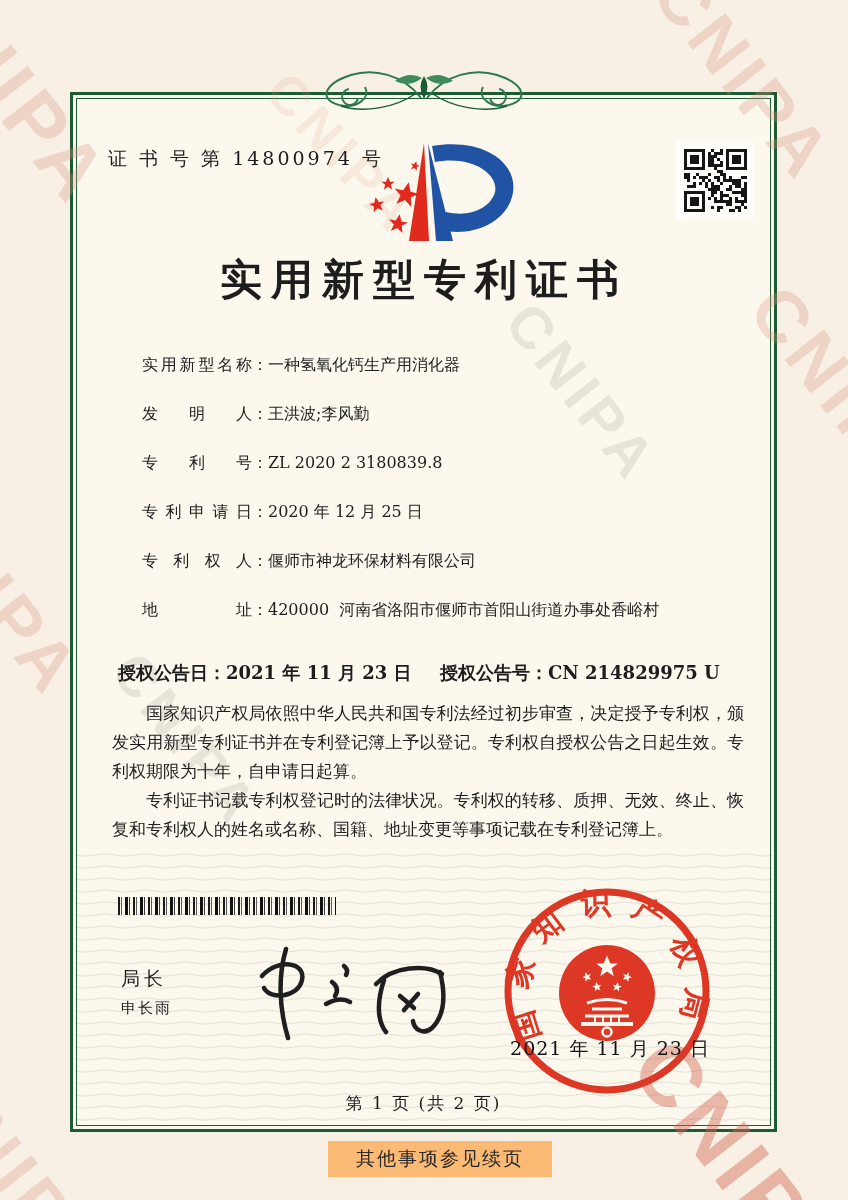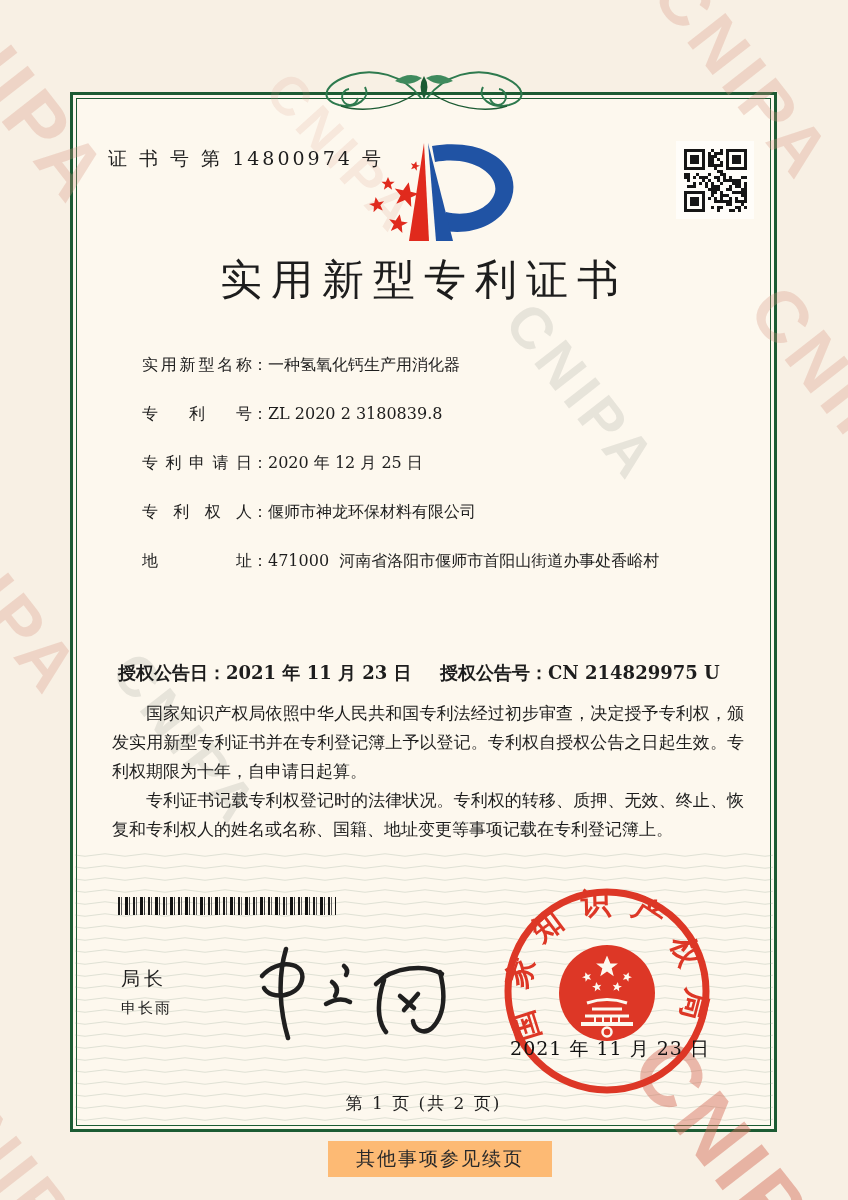--- a/index.html
+++ b/index.html
@@ -11,21 +11,21 @@
   .cert-border-inner{position:absolute;inset:3px;border:1px solid #1c5b33;}
   .wm{position:absolute;font-family:"Liberation Sans",sans-serif;font-weight:bold;
       letter-spacing:6px;transform-origin:left top;pointer-events:none;z-index:3;}
   .wm-pink{color:rgba(214,150,128,0.30);}
   .wm-gray{color:rgba(120,125,118,0.16);}
   .cert-no{position:absolute;left:108px;top:146px;font-size:19px;letter-spacing:3px;z-index:5;}
   .logo{position:absolute;left:352px;top:136px;z-index:4;}
   .qr-box{position:absolute;left:676px;top:141px;width:78px;height:78px;background:#fffdf9;z-index:4;
       display:flex;align-items:center;justify-content:center;}
   .title{position:absolute;left:0;top:252px;width:100%;text-align:center;font-size:42px;
-      font-weight:normal;letter-spacing:9px;z-index:5;}
+      font-weight:bold;letter-spacing:9px;z-index:5;}
   .fields{position:absolute;left:126px;top:354px;width:660px;font-size:16px;z-index:5;margin-left:16px;}
   .frow{margin-bottom:27px;line-height:22px;white-space:nowrap;}
   .flabel{display:inline-block;width:110px;text-align:justify;text-align-last:justify;}
   .fvalue{white-space:pre-wrap;}
   .grant-row{position:absolute;left:118px;top:661px;width:660px;font-size:18px;z-index:5;white-space:nowrap;font-weight:bold;}
   .grant-no{position:absolute;left:322px;top:0;}
   .paras{position:absolute;left:112px;top:699px;width:632px;font-size:17px;line-height:29px;
       text-align:justify;z-index:5;}
   .paras p{margin:0;text-indent:2em;}
   .waves{position:absolute;left:75px;top:851px;z-index:1;}
@@ -349,24 +349,25 @@
         <rect x="12" y="60" width="3" height="3" fill="#161616"></rect>
         <rect x="15" y="60" width="3" height="3" fill="#161616"></rect>
         <rect x="18" y="60" width="3" height="3" fill="#161616"></rect>
       </svg>
   </div>
 
   <div class="title">实用新型专利证书</div>
 
   <div class="fields">
     <div class="frow"><span class="flabel">实用新型名称</span><span>：</span><span class="fvalue">一种氢氧化钙生产用消化器</span></div>
+    <div class="frow"><span class="flabel">发明人</span><span>：</span><span class="fvalue">王洪波;李风勤</span></div>
     <div class="frow"><span class="flabel">专利号</span><span>：</span><span class="fvalue">ZL 2020 2 3180839.8</span></div>
     <div class="frow"><span class="flabel">专利申请日</span><span>：</span><span class="fvalue">2020 年 12 月 25 日</span></div>
     <div class="frow"><span class="flabel">专利权人</span><span>：</span><span class="fvalue">偃师市神龙环保材料有限公司</span></div>
-    <div class="frow"><span class="flabel">地址</span><span>：</span><span class="fvalue">471000  河南省洛阳市偃师市首阳山街道办事处香峪村</span></div>
+    <div class="frow"><span class="flabel">地址</span><span>：</span><span class="fvalue">420000  河南省洛阳市偃师市首阳山街道办事处香峪村</span></div>
   </div>
 
   <div class="grant-row">
     <span><span>授权公告日</span><span>：</span><span>2021 年 11 月 23 日</span></span>
     <span class="grant-no"><span>授权公告号</span><span>：</span><span>CN 214829975 U</span></span>
   </div>
 
   <div class="paras">
     <p>国家知识产权局依照中华人民共和国专利法经过初步审查，决定授予专利权，颁发实用新型专利证书并在专利登记簿上予以登记。专利权自授权公告之日起生效。专利权期限为十年，自申请日起算。</p>
     <p>专利证书记载专利权登记时的法律状况。专利权的转移、质押、无效、终止、恢复和专利权人的姓名或名称、国籍、地址变更等事项记载在专利登记簿上。</p>

